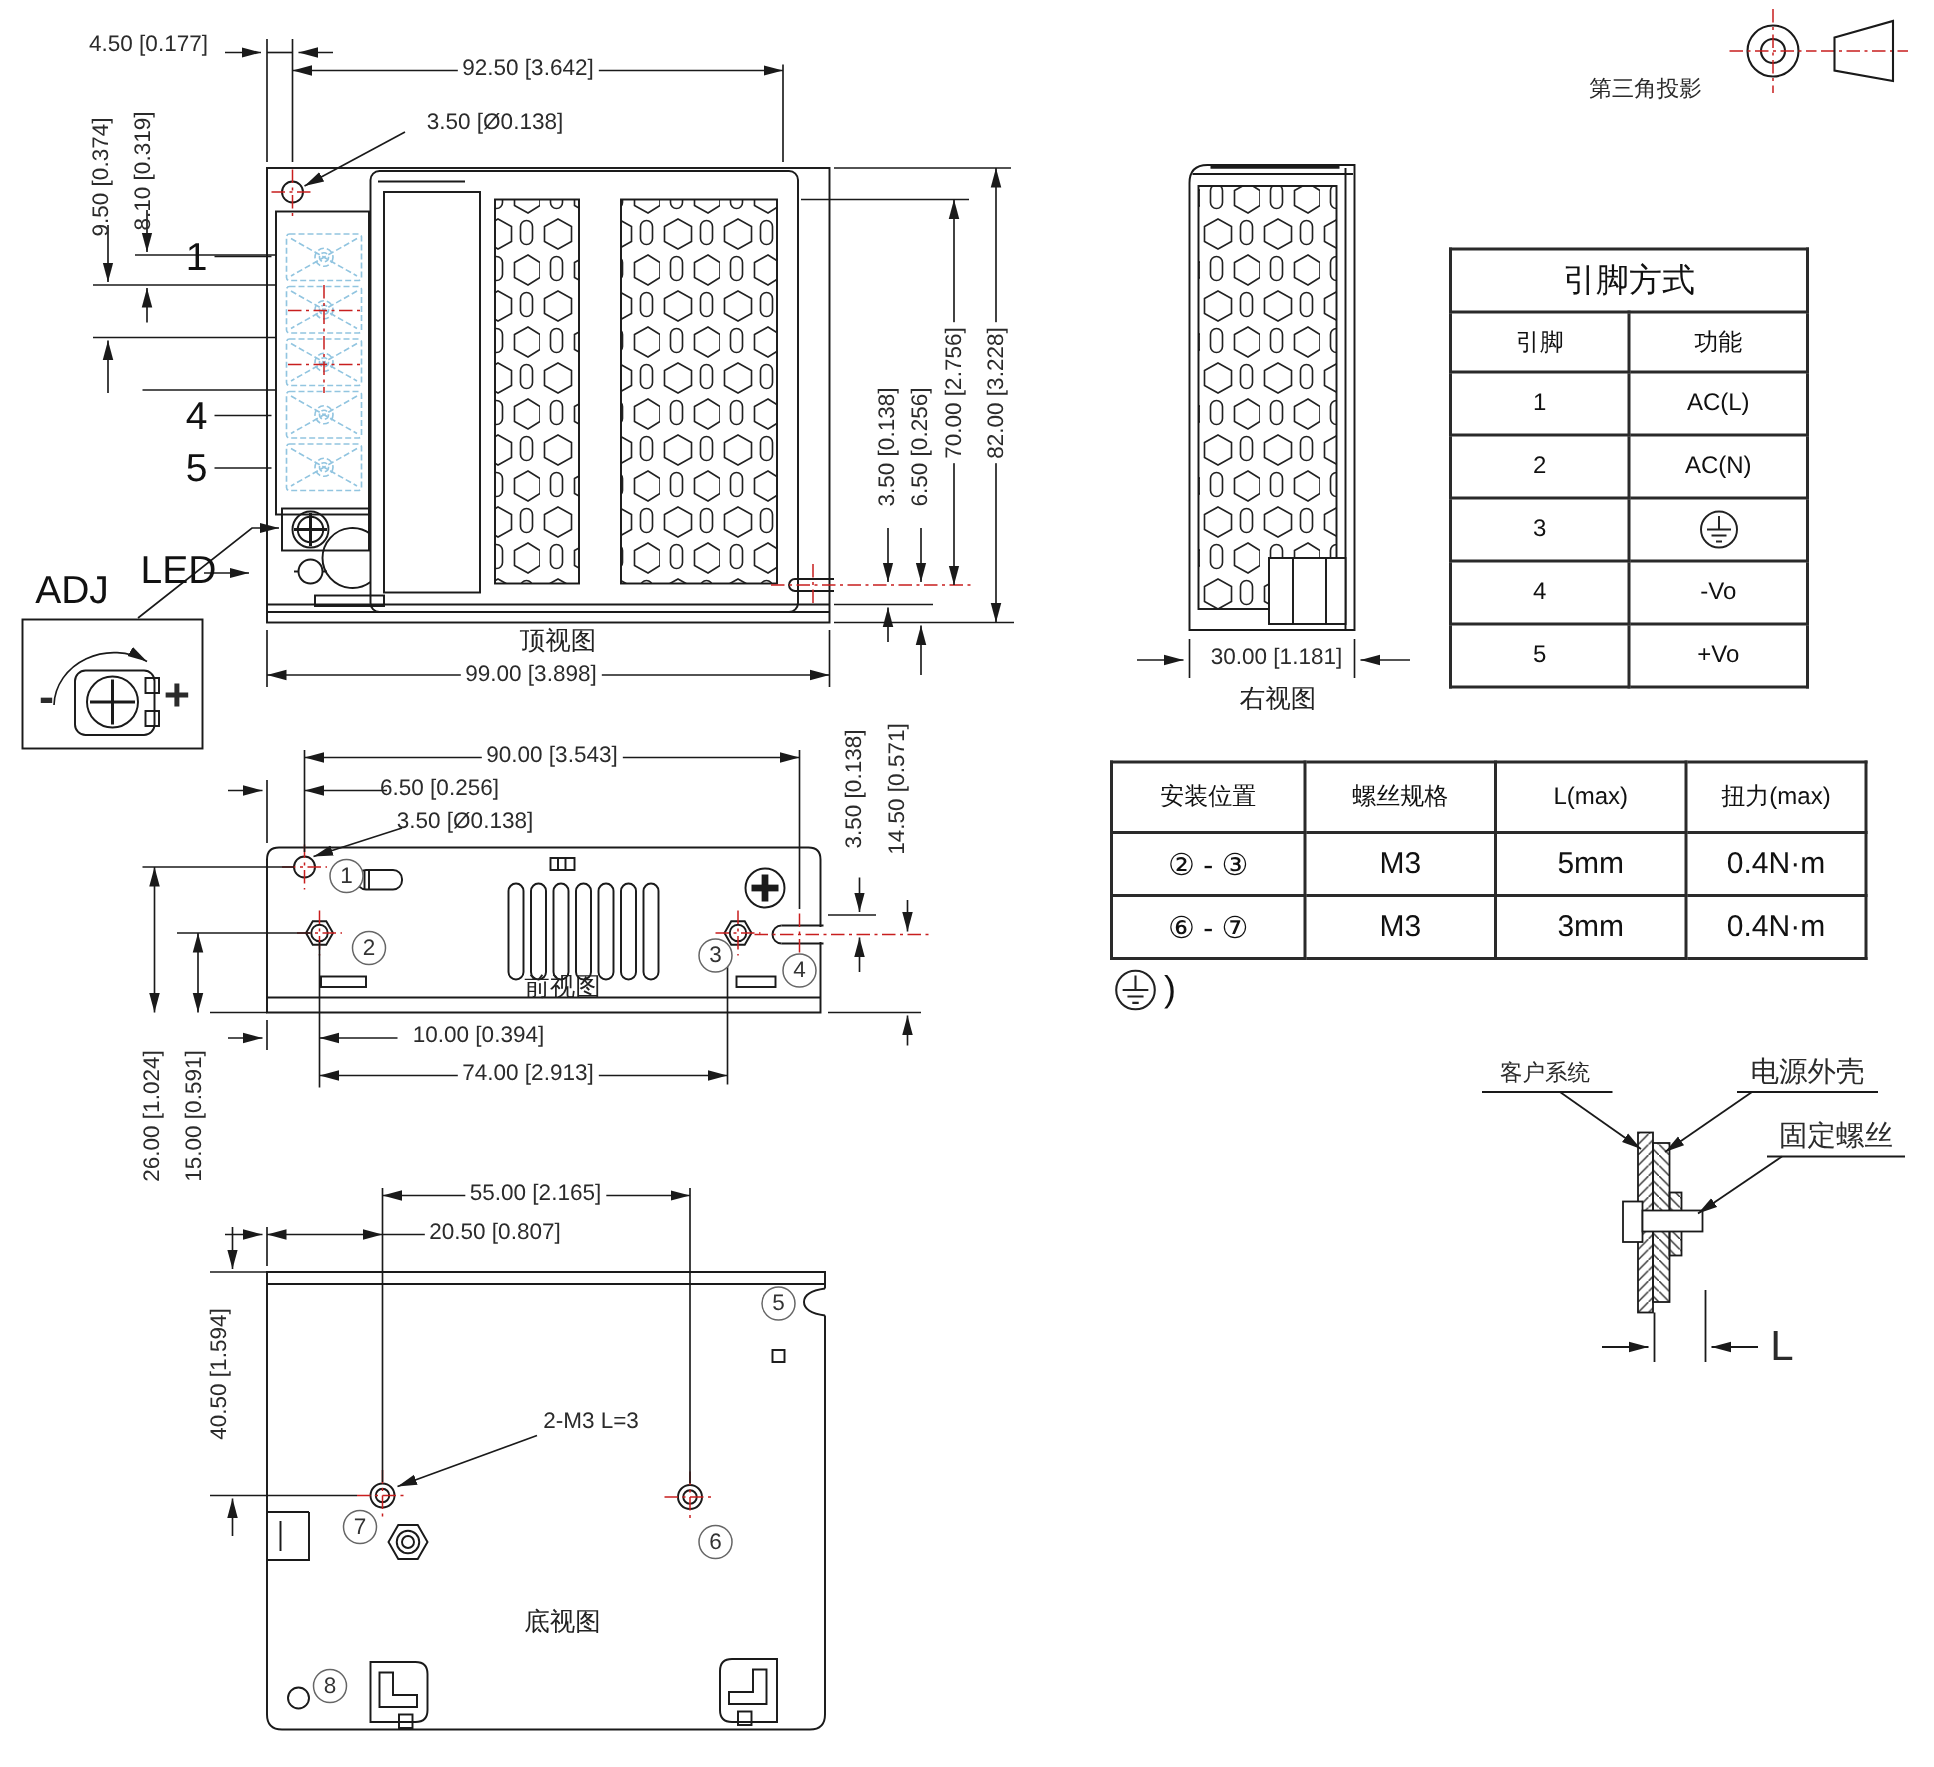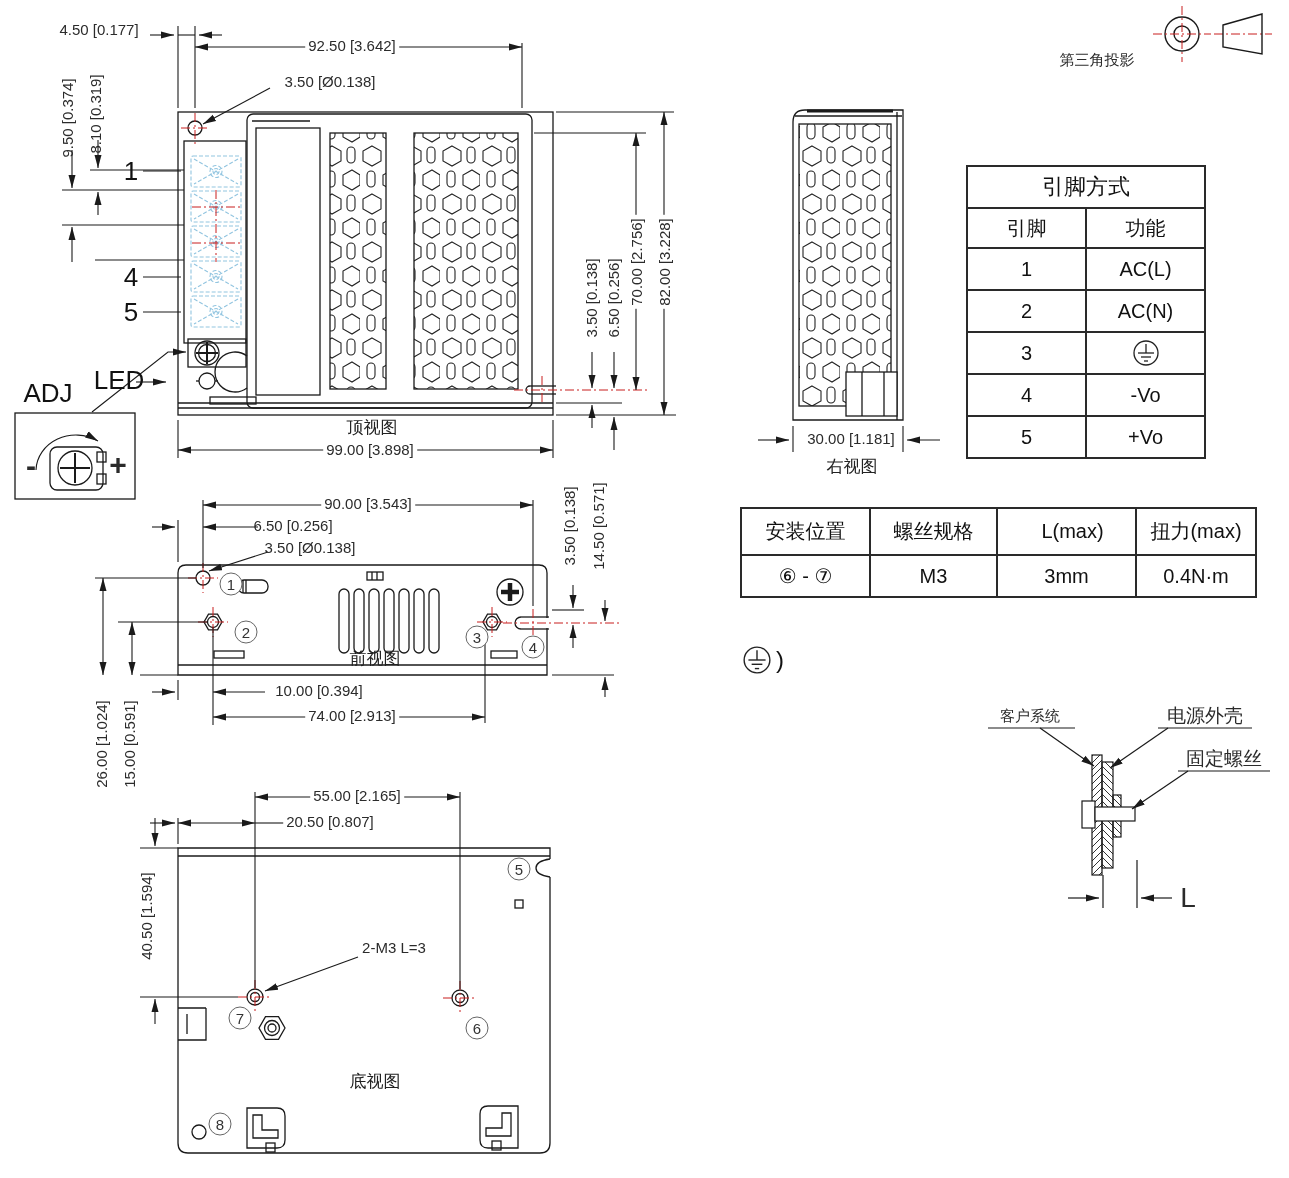--- a/index.html
+++ b/index.html
@@ -13,30 +13,30 @@
   .nobg{background:transparent;}
   .view-label{font-size:17px;color:#222;background:transparent;}
   .callout{font-size:26px;color:#111;background:transparent;}
   .big{font-size:26px;color:#111;background:transparent;}
   .sign{font-size:30px;font-weight:bold;background:transparent;}
   .circ{position:absolute;transform:translate(-50%,-50%);width:21px;height:21px;border:1.6px solid #666;
         border-radius:50%;display:flex;align-items:center;justify-content:center;
         font-size:15px;color:#333;background:#fff;}
   table{border-collapse:collapse;position:absolute;background:#fff;table-layout:fixed;}
   td,th{border:2px solid #2a2a2a;text-align:center;vertical-align:middle;font-weight:normal;
-        font-size:20px;color:#111;padding:0;}
+        font-size:16px;color:#111;padding:0;}
   .pin-table{left:966px;top:165px;width:240px;}
   .pin-table .title{height:40px;font-size:22px;}
   .pin-table .hdr{height:38px;}
   .pin-table td{height:40px;width:120px;}
   .mount-table{left:740px;top:507px;width:495px;}
   .mount-table th{height:45px;}
   .mount-table td{height:40px;font-size:20px;}
   .mount-table .c0{width:127px;}.mount-table .c1{width:125px;}
-  .mount-table .c2{width:125px;padding-left:12px;}.mount-table .c3{width:118px;}
+  .mount-table .c2{width:125px;}.mount-table .c3{width:118px;}
   .note{position:absolute;left:742px;top:645px;font-size:24px;color:#111;
         display:flex;align-items:center;gap:4px;white-space:nowrap;}
   .ground-icon{display:inline-block;vertical-align:middle;}
 </style>
 </head>
 <body>
 
 <div class="canvas">
 
 <svg class="layer" width="1289" height="1178" viewBox="0 0 1289 1178">
@@ -327,21 +327,21 @@
 <div class="vlabel nobg" style="left:68px;top:118px;">9.50 [0.374]</div>
 <div class="vlabel nobg" style="left:96px;top:114px;">8.10 [0.319]</div>
 <div class="hlabel callout" style="left:131px;top:171px;">1</div>
 <div class="hlabel callout" style="left:131px;top:277px;">4</div>
 <div class="hlabel callout" style="left:131px;top:312px;">5</div>
 <div class="hlabel big" style="left:119px;top:380px;">LED</div>
 <div class="hlabel big" style="left:48px;top:393px;">ADJ</div>
 <div class="hlabel sign" style="left:31px;top:465px;">-</div>
 <div class="hlabel sign" style="left:118px;top:464px;">+</div>
 <div class="hlabel view-label" style="left:372px;top:428px;">顶视图</div>
-<div class="hlabel" style="left:370px;top:450px;">99.00 [3.898]</div>
+<div class="hlabel" style="left:354px;top:450px;">99.00 [3.898]</div>
 <div class="vlabel" style="left:592px;top:298px;">3.50 [0.138]</div>
 <div class="vlabel" style="left:614px;top:298px;">6.50 [0.256]</div>
 <div class="vlabel" style="left:637px;top:262px;">70.00 [2.756]</div>
 <div class="vlabel" style="left:665px;top:262px;">82.00 [3.228]</div>
 
 <div class="hlabel" style="left:851px;top:439px;">30.00 [1.181]</div>
 <div class="hlabel view-label" style="left:852px;top:467px;">右视图</div>
 
 <div class="hlabel" style="left:368px;top:504px;">90.00 [3.543]</div>
 <div class="hlabel nobg" style="left:293px;top:526px;">6.50 [0.256]</div>
@@ -417,20 +417,26 @@
 
 <table class="mount-table">
   <tbody>
         <tr>
     <th class="c0">安装位置</th>
     <th class="c1">螺丝规格</th>
     <th class="c2">L(max)</th>
     <th class="c3">扭力(max)</th>
   </tr>
   <tr>
+    <td>② - ③</td>
+    <td>M3</td>
+    <td>5mm</td>
+    <td>0.4N·m</td>
+  </tr>
+  <tr>
     <td>⑥ - ⑦</td>
     <td>M3</td>
     <td>3mm</td>
     <td>0.4N·m</td>
   </tr>
 </tbody>
     </table>
 
 <div class="note">
   <svg class="ground-icon" width="30" height="30" viewBox="0 0 28 28">

